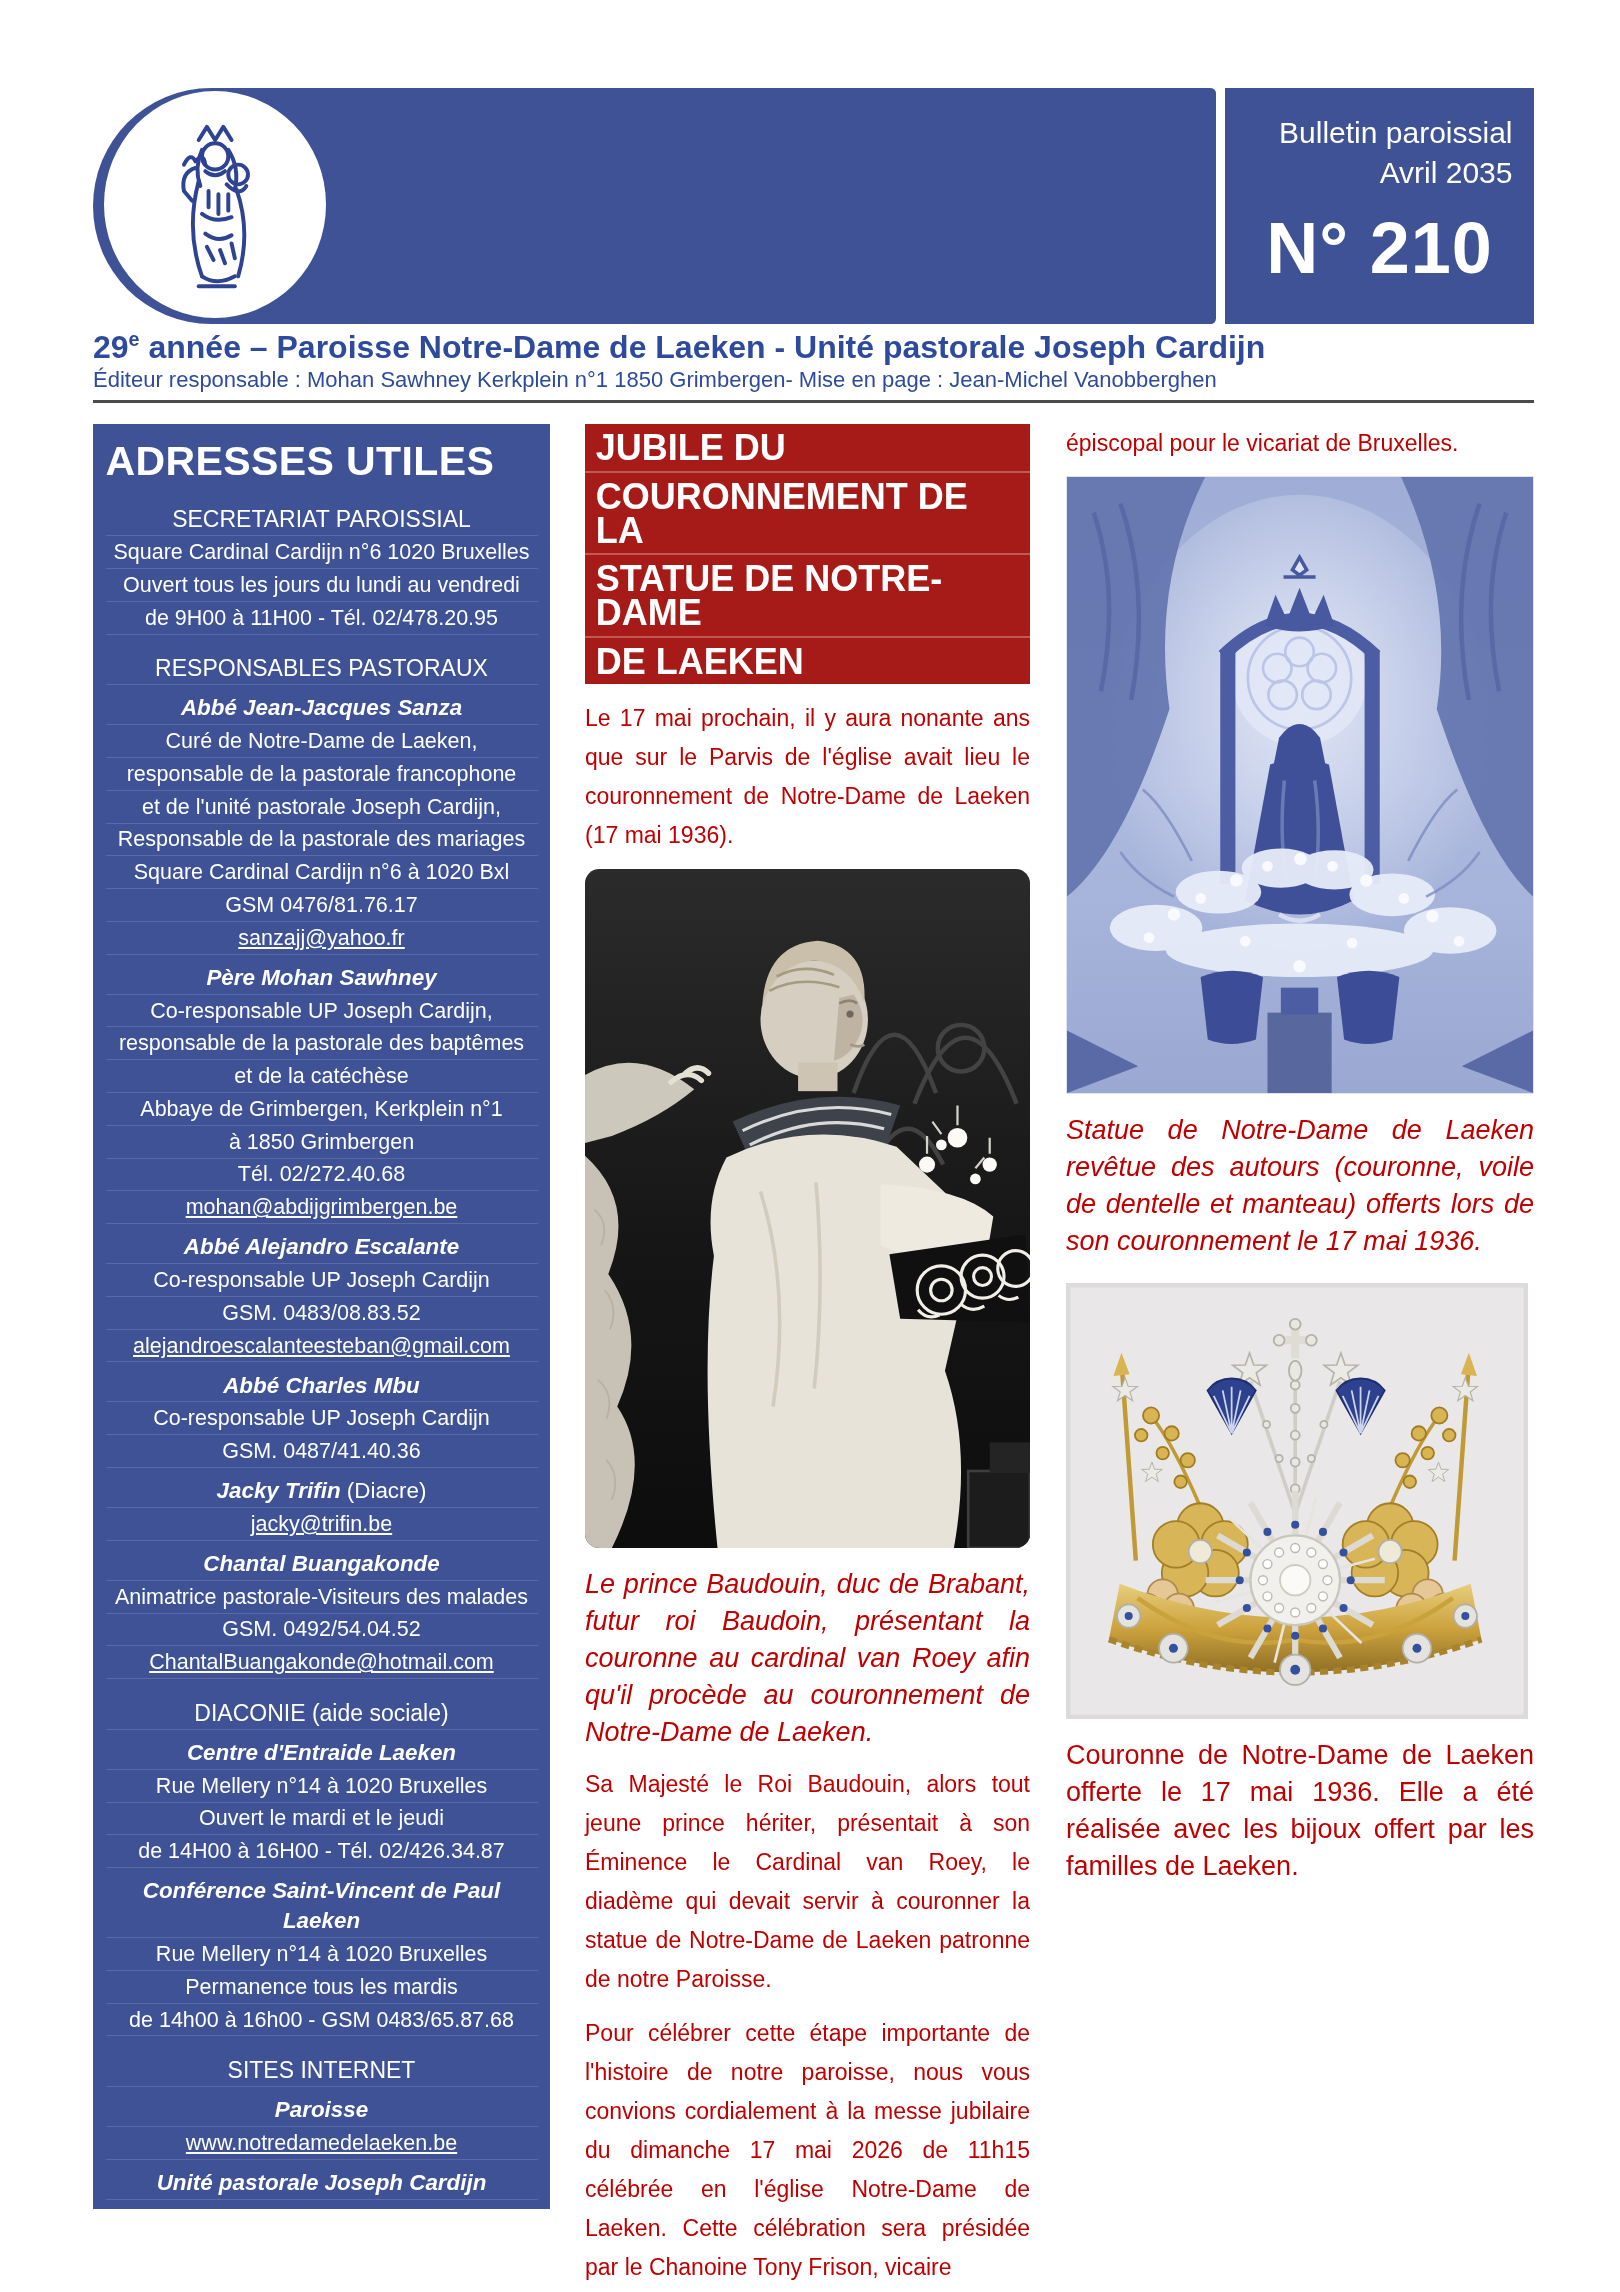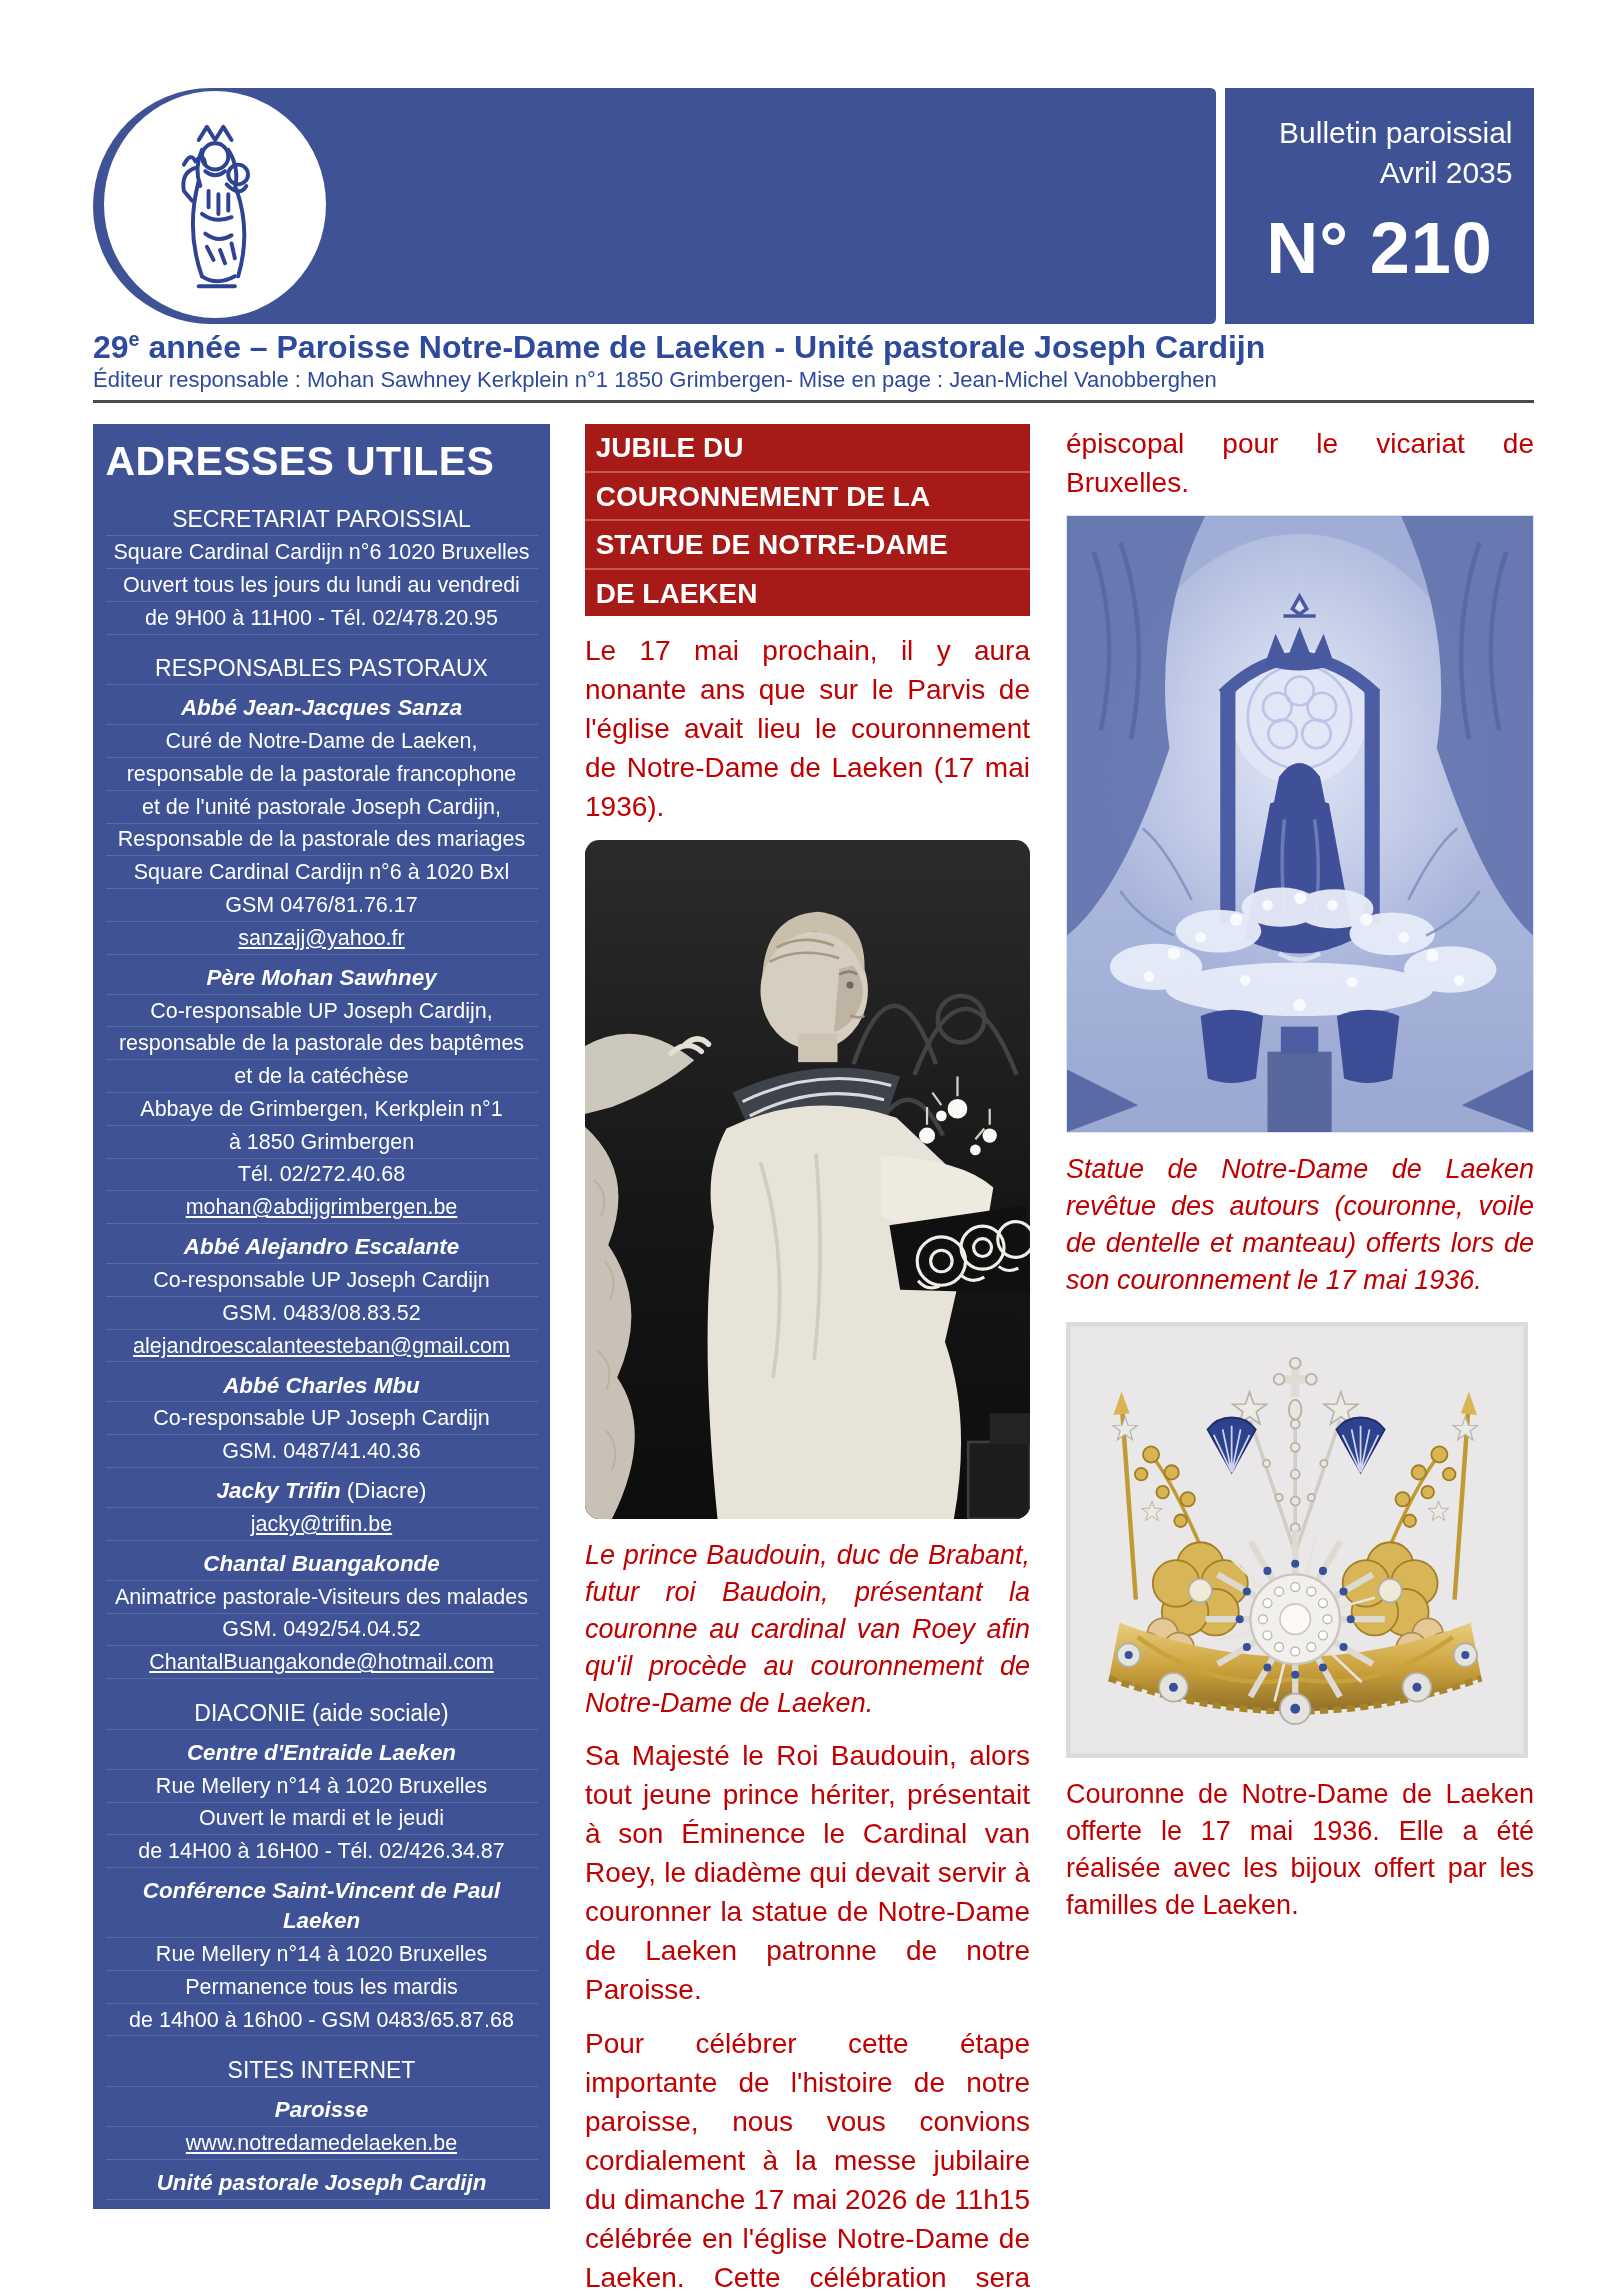--- a/index.html
+++ b/index.html
@@ -30,23 +30,23 @@
   .addr .title{font-size:41px;font-weight:bold;margin:7.2px 0 12.5px;letter-spacing:0.4px;}
   .addr .row{font-size:21.5px;line-height:30px;border-bottom:0.9px solid rgba(255,255,255,.14);padding:0.9px 1.8px;text-align:center;}
   .addr .sec{font-size:23px;margin-top:18px;}
   .addr .nm{font-weight:bold;font-style:italic;margin-top:7.2px;font-size:22.4px;}
   .addr .sfx{font-weight:normal;font-style:normal;}
   .addr .lk{text-decoration:underline;cursor:pointer;}
 
   
   .colmid{position:absolute;left:585px;top:424px;width:445px;}
   .redhead{background:#a61b17;}
-  .redhead .hl{color:#fff;font-weight:bold;font-size:28px;line-height:34px;padding:7.2px 10.7px 5.4px;}
+  .redhead .hl{color:#fff;font-weight:bold;font-size:36px;line-height:34px;padding:7.2px 10.7px 5.4px;}
   .redhead .hl + .hl{border-top:2.7px solid #bf5a52;}
-  .para{color:#c00000;font-size:28px;line-height:39px;text-align:justify;margin:14.3px 0 0;}
+  .para{color:#c00000;font-size:23px;line-height:39px;text-align:justify;margin:14.3px 0 0;}
   .cap{color:#c00000;font-size:27px;line-height:37px;text-align:justify;margin:18px 0 0;font-style:italic;}
   .cap.roman{font-style:normal;}
   .photo{display:block;width:445px;height:679px;border-radius:14.3px;margin-top:14.3px;overflow:hidden;}
   .photo svg{display:block;width:100%;height:100%;}
 
   
   .colright{position:absolute;left:1066px;top:424px;width:468px;}
   .imgframe{display:block;margin-top:12.5px;overflow:hidden;}
   .statue{width:468px;height:618px;border:1.8px solid #dfe4f2;box-sizing:border-box;}
   .crown{width:462px;height:436px;margin-top:23px;}

